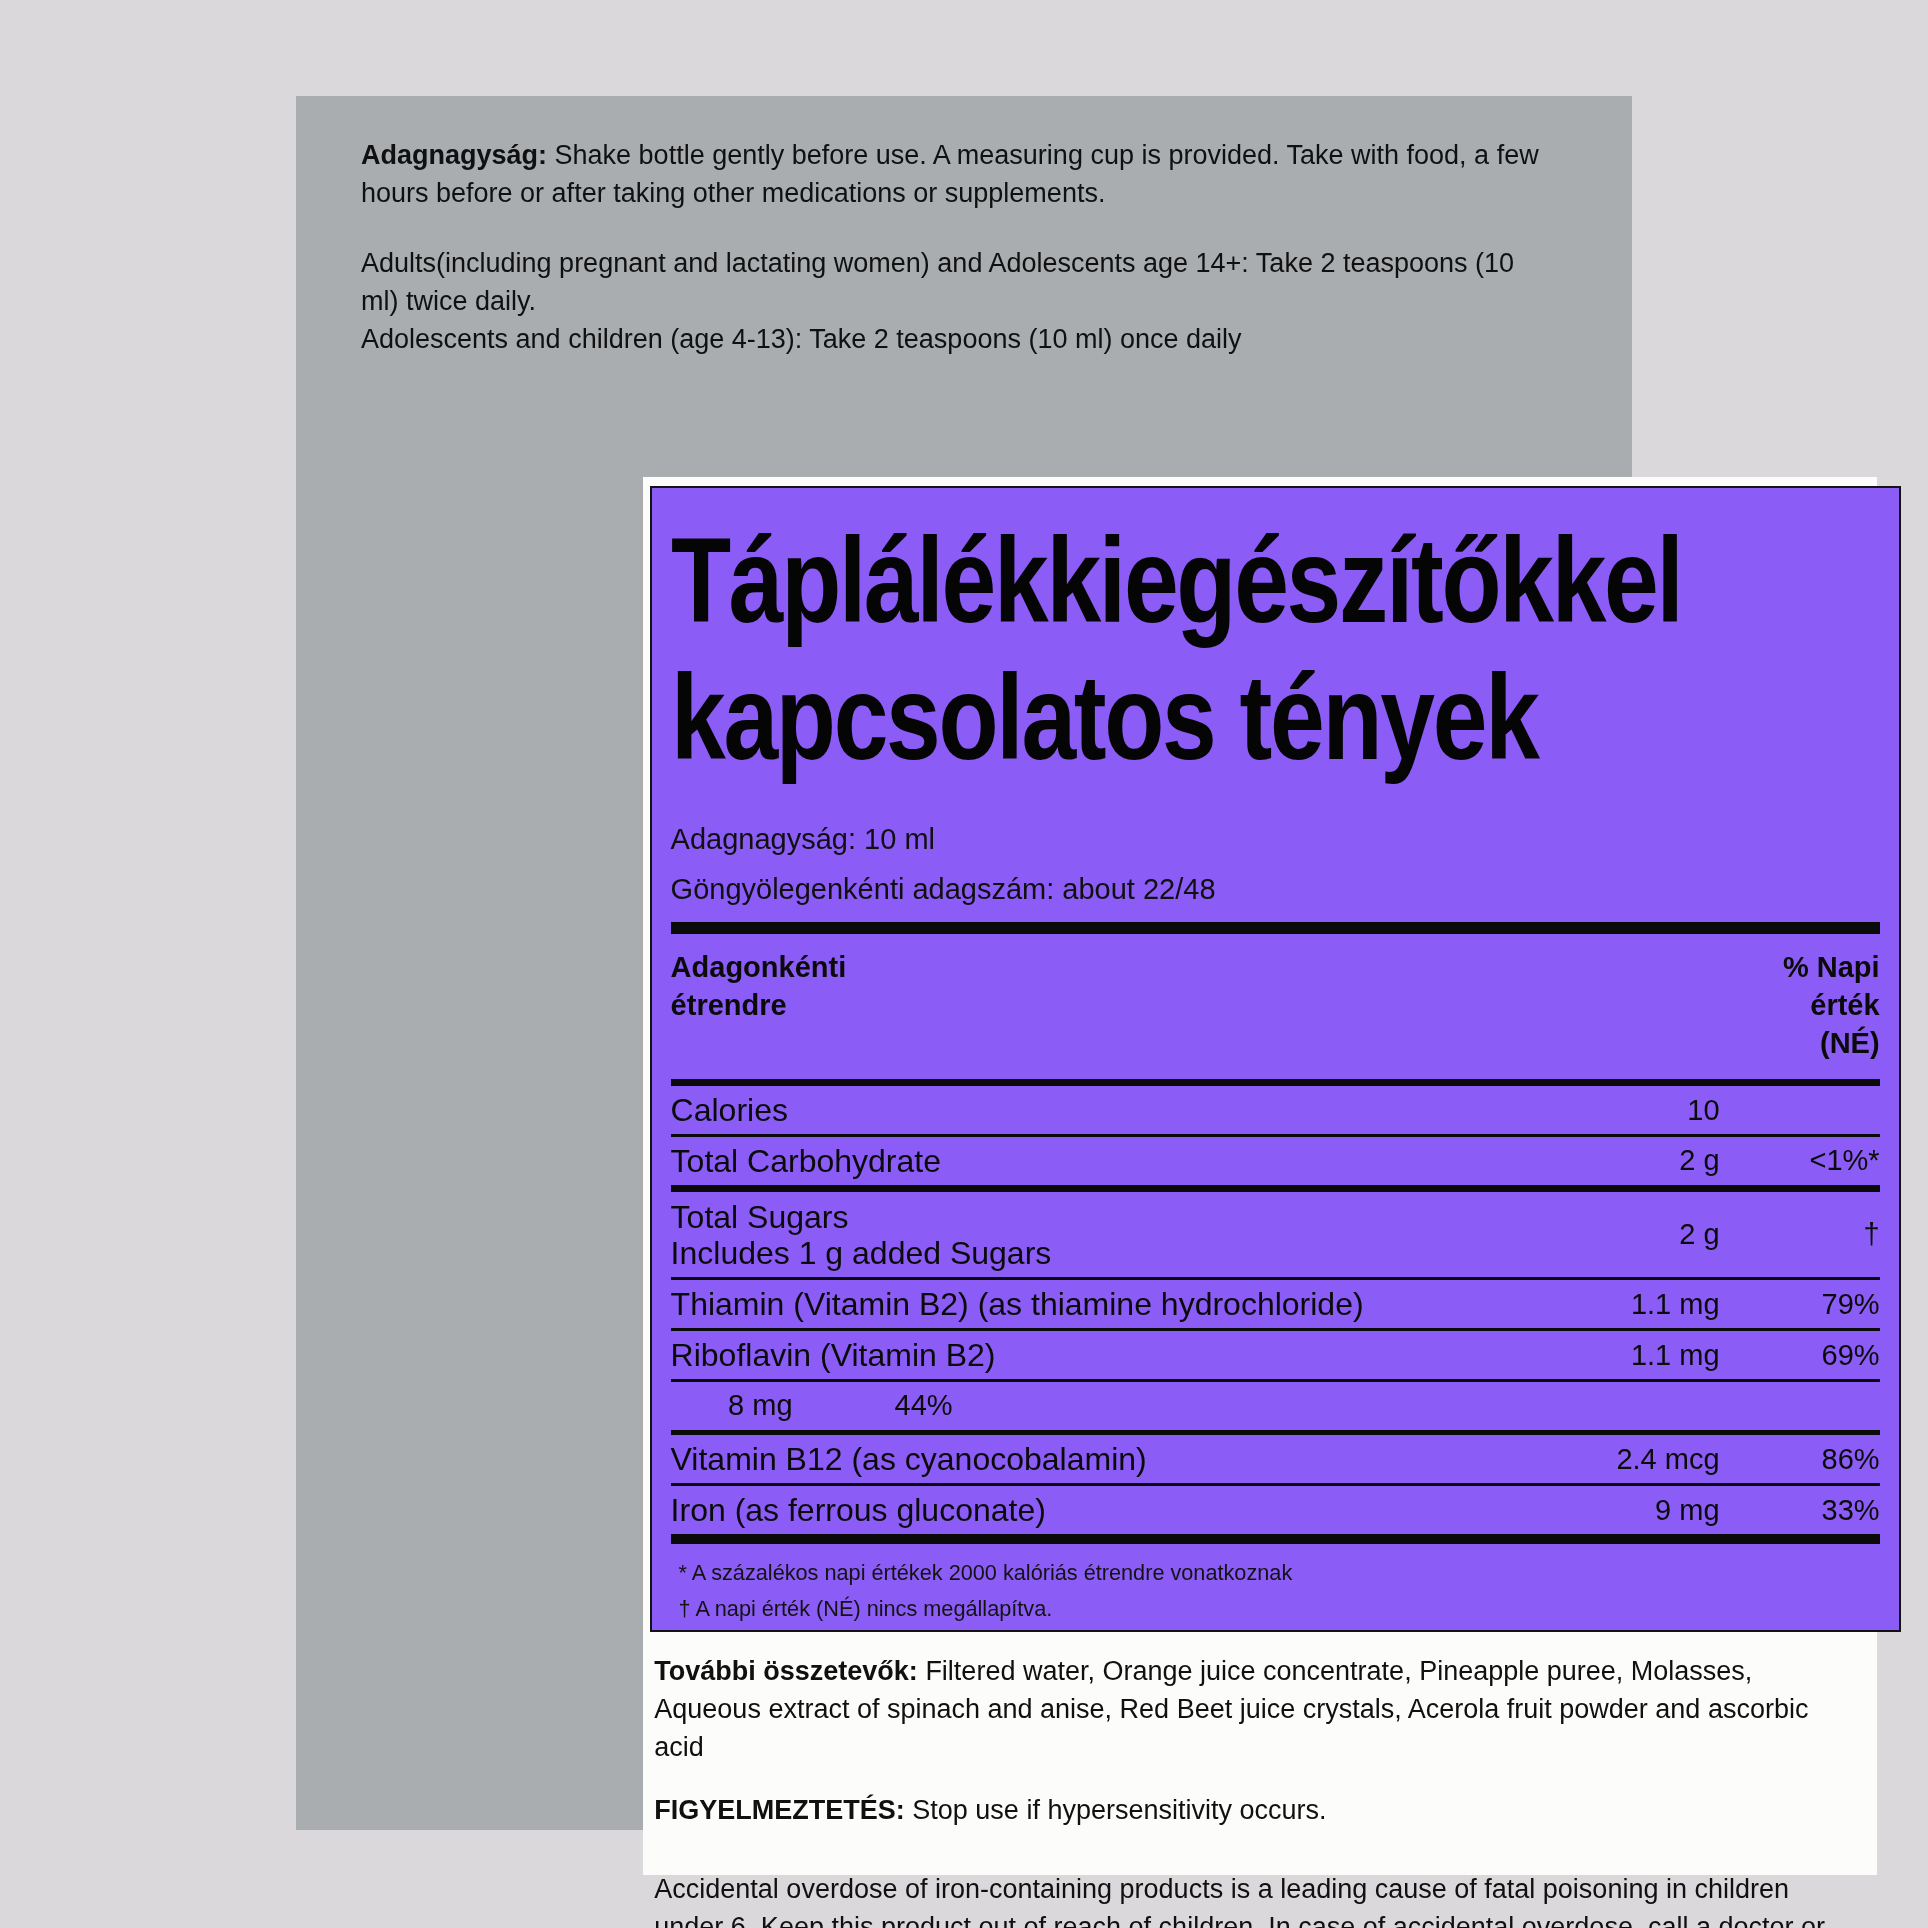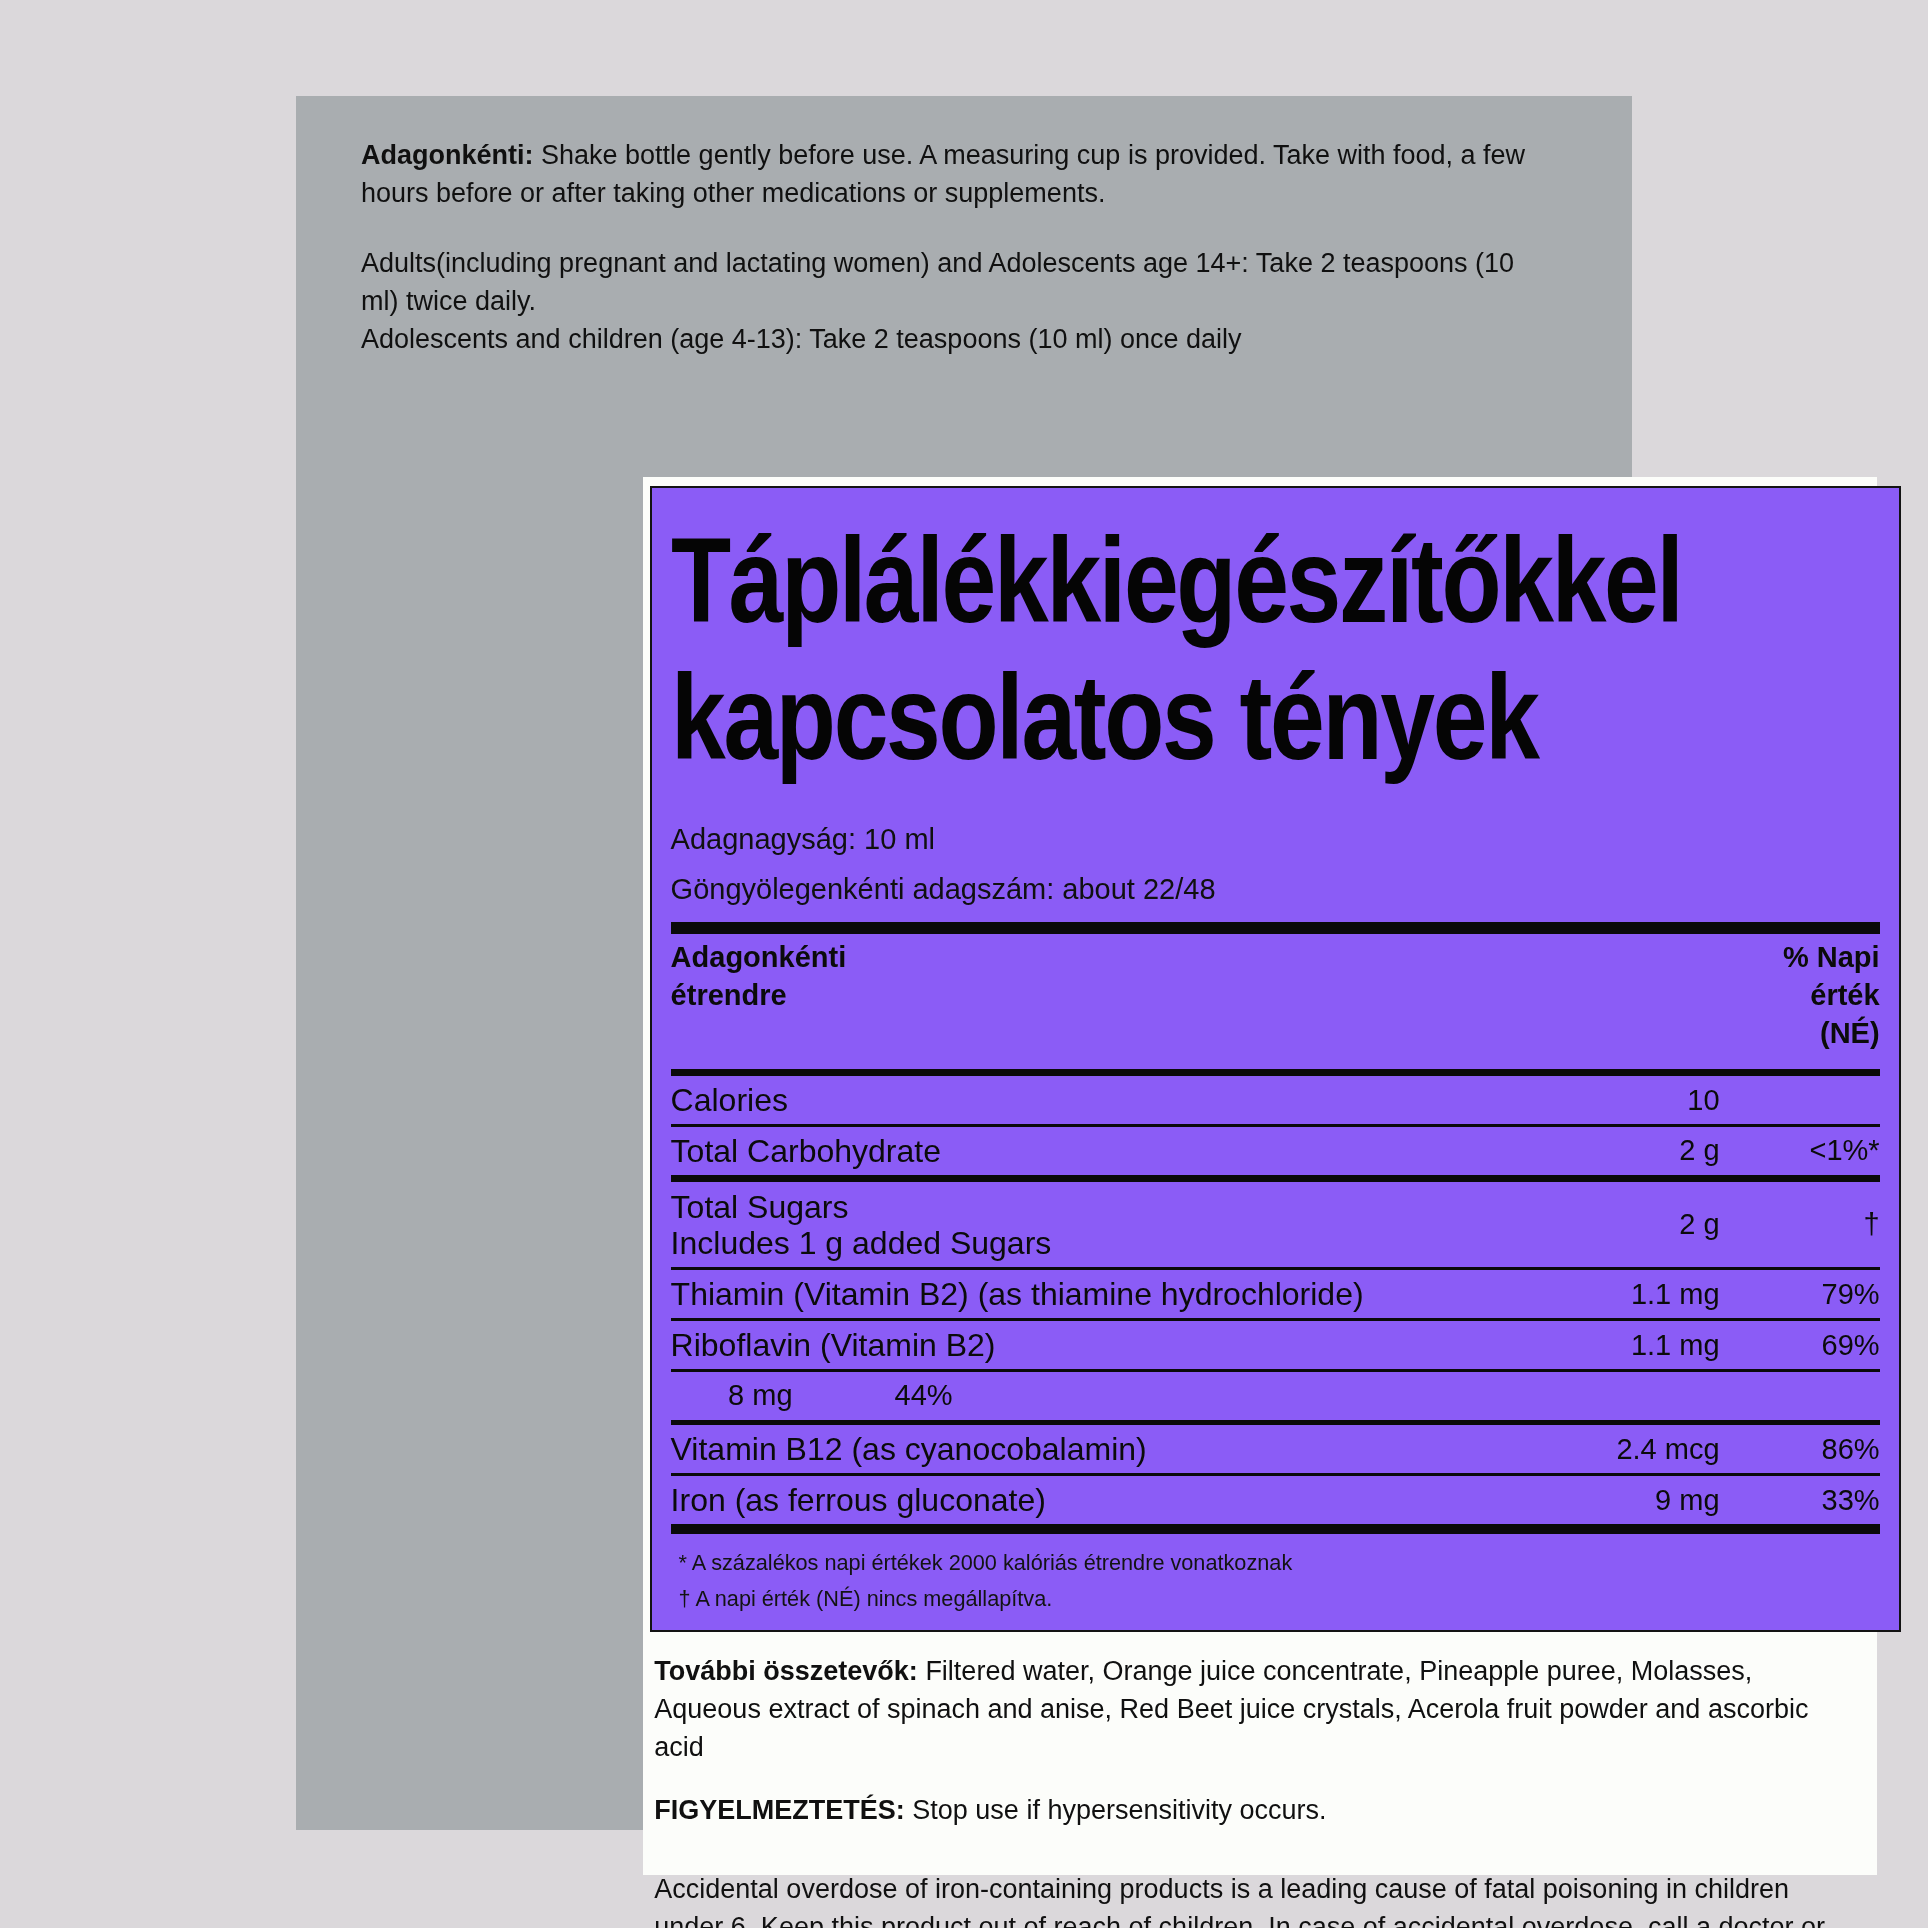--- a/index.html
+++ b/index.html
@@ -86,21 +86,21 @@
   .bar-top { height: 12.2px; margin-top: 7.5px; }
   .bar-mid { height: 7.5px; }
   .bar-bottom { height: 9.4px; }
   .sep-thin { height: 2.8px; background: #0a0a0a; width: 100%; }
   .sep-thick { height: 7.5px; background: #0a0a0a; width: 100%; }
 
   .col-header-row {
     display: flex;
     justify-content: space-between;
     align-items: flex-start;
-    padding: 4px 0 17px 0;
+    padding: 14px 0 17px 0;
   }
   .col-header-left {
     font-weight: bold;
     font-size: 29px;
     line-height: 38px;
     text-align: left;
   }
   .col-header-right {
     font-weight: bold;
     font-size: 29px;
@@ -152,21 +152,21 @@
   .bottom-texts .warning-line { margin-top: 24.5px; }
   .bottom-texts .overdose { margin-top: 41px; }
 </style>
 </head>
 <body>
 
 <div class="page">
   <div class="label-bg">
 
     <div class="directions">
-      <p><span class="bold-lead">Adagonkénti:</span><span> Shake bottle gently before use. A measuring cup is provided. Take with food, a few hours before or after taking other medications or supplements.</span></p>
+      <p><span class="bold-lead">Adagnagyság:</span><span> Shake bottle gently before use. A measuring cup is provided. Take with food, a few hours before or after taking other medications or supplements.</span></p>
       <p class="para-gap">Adults(including pregnant and lactating women) and Adolescents age 14+: Take 2 teaspoons (10 ml) twice daily.</p>
       <p>Adolescents and children (age 4-13): Take 2 teaspoons (10 ml) once daily</p>
     </div>
 
     <div class="white-block">
 
       <div class="facts-panel">
         <div class="facts-title">
           <div>Táplálékkiegészítőkkel</div>
           <div>kapcsolatos tények</div>

